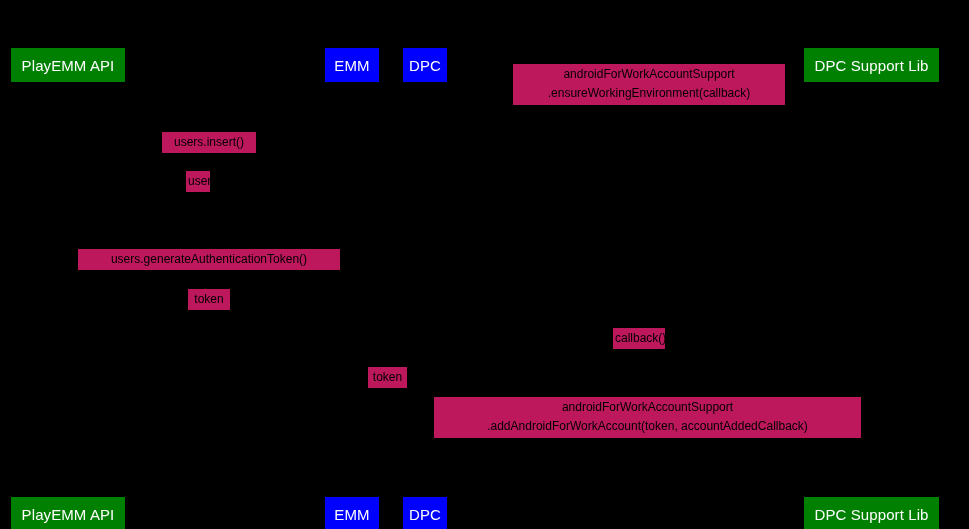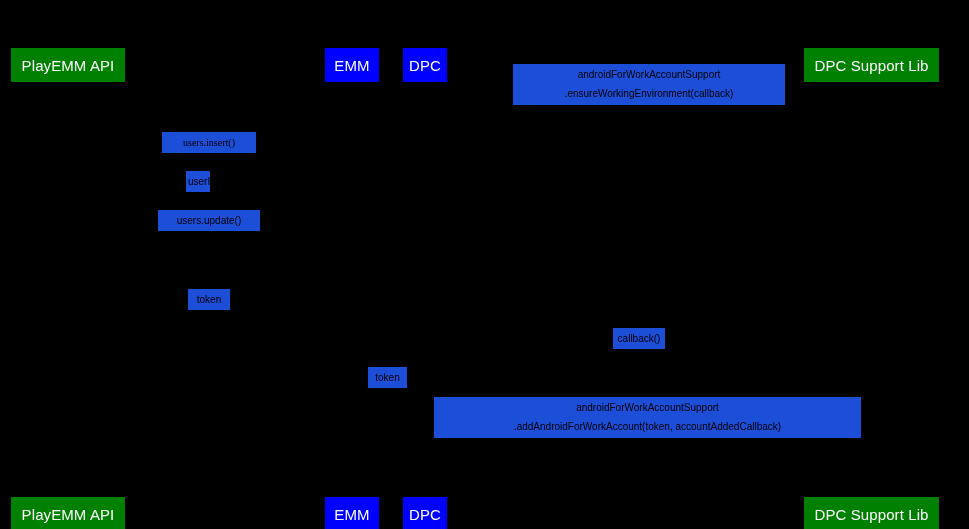--- a/index.html
+++ b/index.html
@@ -32,24 +32,24 @@
     box-sizing: border-box;
     margin-top: 25px;
   }
   .lifeline {
     position: absolute;
     width: 1px;
     background: #000000;
   }
   .msg-label {
     position: absolute;
-    background: #1d4ed8;
+    background: #be185d;
     color: #000000;
     font-family: "Liberation Sans", sans-serif;
-    font-size: 10px;
+    font-size: 12px;
     line-height: 19px;
     text-align: center;
     white-space: pre;
     box-sizing: border-box;
     padding: 1px 2px 2px 2px;
   }
   .msg-arrow {
     position: absolute;
     height: 1px;
     background: #000000;
@@ -114,26 +114,26 @@
   <div class="participant" style="left:403px; top:472px; width:44px; height:34px; background:#0000ff;">
     <span>DPC</span>
   </div>
   <div class="participant" style="left:804px; top:472px; width:135px; height:34px; background:#008000;">
     <span>DPC Support Lib</span>
   </div>
 
   <div class="msg-label" style="left:513px; top:64px; width:272px; height:41px;">androidForWorkAccountSupport
 .ensureWorkingEnvironment(callback)</div>
 
-  <div class="msg-label" style="left:162px; top:132px; width:94px; height:21px;font-family:Liberation Serif, serif;">users.insert()</div>
+  <div class="msg-label" style="left:162px; top:132px; width:94px; height:21px;">users.insert()</div>
 
   <div class="msg-label" style="left:186px; top:171px; width:24px; height:21px;">userID</div>
 
-  <div class="msg-label" style="left:158px; top:210px; width:102px; height:21px;">users.update()</div>
 
+  <div class="msg-label" style="left:78px; top:249px; width:262px; height:21px;">users.generateAuthenticationToken()</div>
 
   <div class="msg-label" style="left:188px; top:289px; width:42px; height:21px;">token</div>
 
   <div class="msg-label" style="left:613px; top:328px; width:52px; height:21px;">callback()</div>
 
   <div class="msg-label" style="left:368px; top:367px; width:39px; height:21px;">token</div>
 
   <div class="msg-label" style="left:434px; top:397px; width:427px; height:41px;">androidForWorkAccountSupport
 .addAndroidForWorkAccount(token, accountAddedCallback)</div>
 

